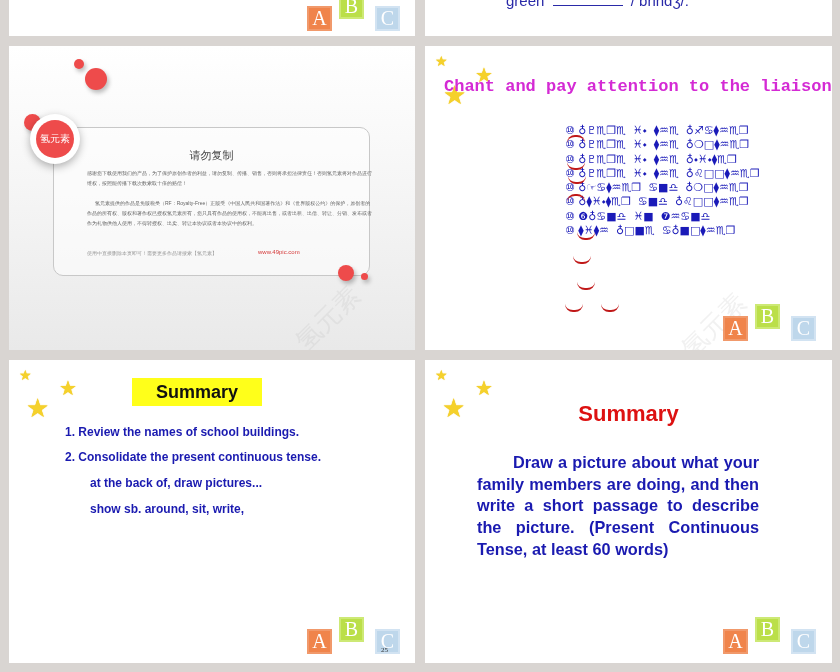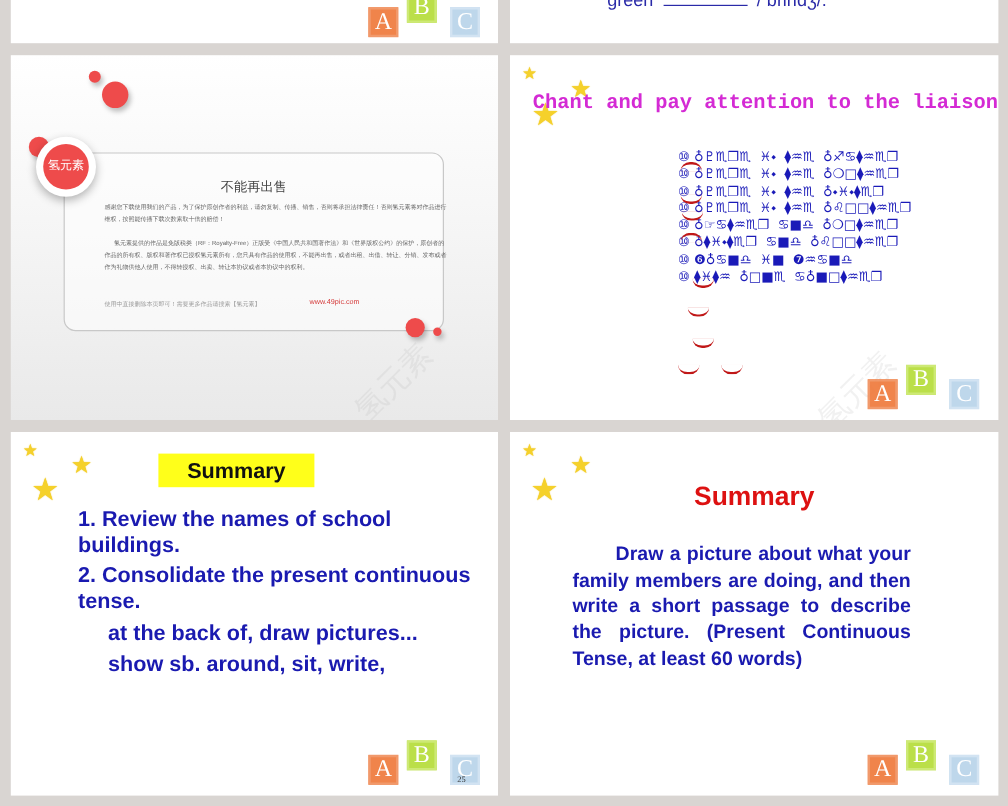--- a/index.html
+++ b/index.html
@@ -54,21 +54,21 @@
 
   
   .chant-title { position:absolute; left:19px; top:31px; font-size:17px; font-weight:bold; color:#d42ad4; white-space:nowrap;font-family:Liberation Mono, monospace; }
   .liaison { display:inline-block; width:20px; height:7px; border-bottom:2px solid #c01818; border-radius:0 0 12px 12px; vertical-align:middle; margin:0 5px; }
   .chant-lines { position:absolute; left:140px; top:78px; font-family:"DejaVu Sans", sans-serif; font-size:11px; color:#1a1ab8; line-height:14.3px; white-space:pre; }
   .arc { position:absolute; width:18px; height:6px; border-bottom:2px solid #c01818; border-radius:0 0 10px 10px; }
 
   
   .sum-title { position:absolute; left:123px; top:18px; width:130px; height:28px; background:#ffff1a;
                font-size:18px; font-weight:bold; color:#111; text-align:center; line-height:28px; }
-  .sum-list { position:absolute; left:56px; top:61px; width:330px; font-size:18px; font-weight:bold; color:#1a1ab0; line-height:22px; }
+  .sum-list { position:absolute; left:56px; top:61px; width:330px; font-size:12px; font-weight:bold; color:#1a1ab0; line-height:22px; }
   .sum-list .item { margin-bottom:3px; }
   .sum-list .sub { padding-left:25px; margin-top:4px; }
 
   
   .hw-title { position:absolute; left:0; right:0; top:41px; text-align:center; font-size:22px; font-weight:bold; color:#dd1111; }
   .hw-body { position:absolute; left:52px; top:92px; width:282px; font-size:16.3px; font-weight:bold; color:#1a1ab0; line-height:21.7px; text-align:justify; text-indent:36px; }
 </style>
 </head>
 <body>
 
@@ -83,21 +83,21 @@
 <div class="slide" id="s2">
   <div class="partial-line">
     <span>green</span>
     <span class="blank"></span>
     <span>/ brindʒ/.</span>
   </div>
 </div>
 
 <div class="slide" id="s3">
   <div class="cr-box">
-    <div class="cr-title">不能再出售</div>
+    <div class="cr-title">请勿复制</div>
     <div class="cr-p" style="top:40px;">感谢您下载使用我们的产品，为了保护原创作者的利益，请勿复制、传播、销售，否则将承担法律责任！否则氢元素将对作品进行维权，按照能传播下载次数索取十倍的赔偿！</div>
     <div class="cr-p" style="top:70px; text-indent:8px;">氢元素提供的作品是免版税类（RF：Royalty-Free）正版受《中国人民共和国著作法》和《世界版权公约》的保护，原创者的作品的所有权、版权和著作权已授权氢元素所有，您只具有作品的使用权，不能再出售，或者出租、出借、转让、分销、发布或者作为礼物供他人使用，不得转授权、出卖、转让本协议或者本协议中的权利。</div>
     <div class="cr-foot">使用中直接删除本页即可！需要更多作品请搜索【氢元素】</div>
     <div class="cr-url">www.49pic.com</div>
   </div>
   <div class="dot" style="left:65px; top:13px; width:10px; height:10px;"></div>
   <div class="dot" style="left:76px; top:22px; width:22px; height:22px;"></div>
   <div class="dot" style="left:15px; top:68px; width:17px; height:17px;"></div>
   <div class="dot" style="left:40px; top:80px; width:10px; height:10px;"></div>
   <div class="logo-ring">

